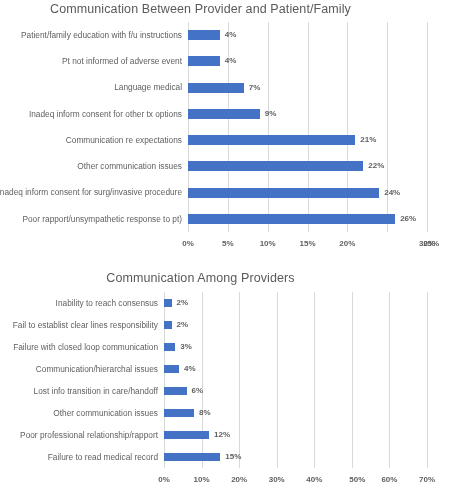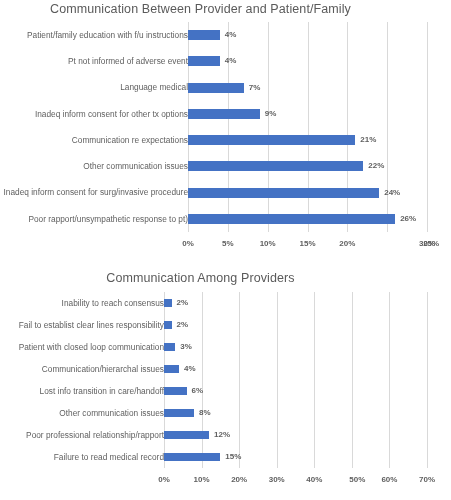--- a/index.html
+++ b/index.html
@@ -76,21 +76,21 @@
   .row {
     position: relative;
     flex: 1 1 0;
     display: flex;
     align-items: center;
   }
 
   .cat-label {
     position: absolute;
     right: 100%;
-    padding-right: 0;
+    padding-right: 6px;
     text-align: left;
     white-space: nowrap;
     font-size: 8.3px;
     color: #5f5f5f;
     line-height: 1;
   }
 
   .bar {
     background: #4472C4;
     height: 10px;
@@ -210,21 +210,21 @@
           <div class="cat-label">Inability to reach consensus</div>
           <div class="bar" style="width: 2.85714%;"></div>
           <div class="val-label">2%</div>
         </div>
         <div class="row">
           <div class="cat-label">Fail to establist clear lines responsibility</div>
           <div class="bar" style="width: 2.85714%;"></div>
           <div class="val-label">2%</div>
         </div>
         <div class="row">
-          <div class="cat-label">Patient with closed loop communication</div>
+          <div class="cat-label">Failure with closed loop communication</div>
           <div class="bar" style="width: 4.28571%;"></div>
           <div class="val-label">3%</div>
         </div>
         <div class="row">
           <div class="cat-label">Communication/hierarchal issues</div>
           <div class="bar" style="width: 5.71429%;"></div>
           <div class="val-label">4%</div>
         </div>
         <div class="row">
           <div class="cat-label">Lost info transition in care/handoff</div>

